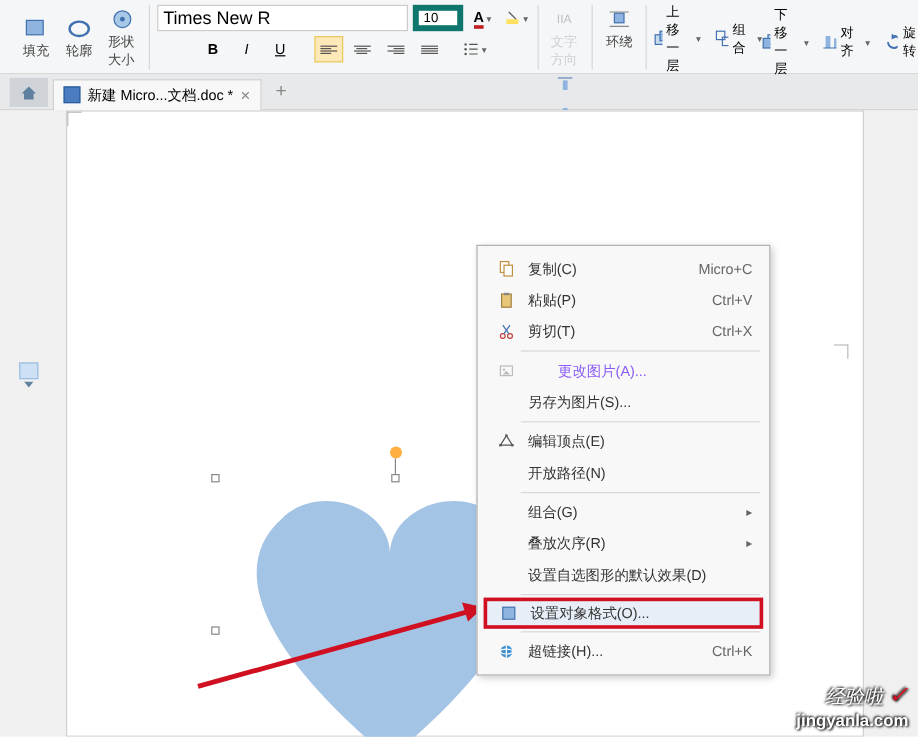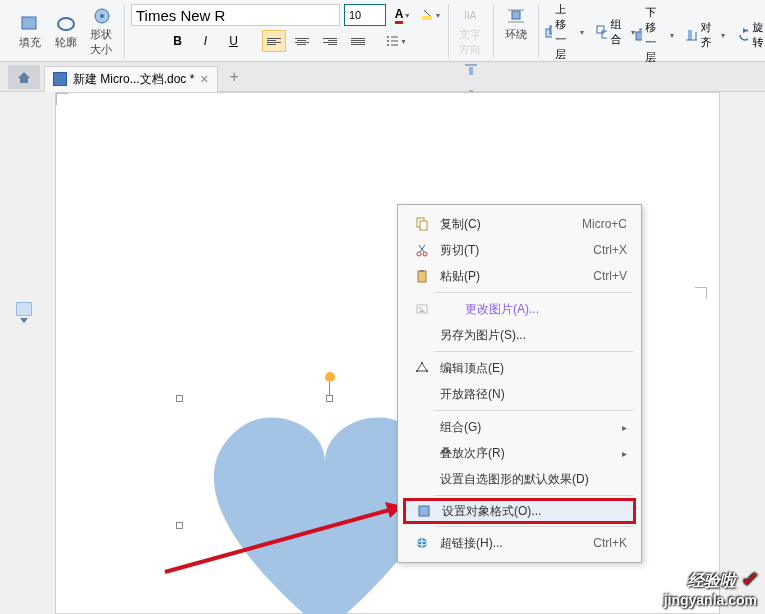--- a/index.html
+++ b/index.html
@@ -7,21 +7,21 @@
     
     .ribbon { background: #f5f6f7; border-bottom: 1px solid #d0d0d0; height: 62px; display: flex; align-items: flex-start; padding: 4px 8px; gap: 0; }
     .ribbon-group { display: flex; flex-direction: column; align-items: center; padding: 0 6px; border-right: 1px solid #d8d8d8; height: 54px; }
     .ribbon-row { display: flex; align-items: center; gap: 4px; }
     .ribbon-item { display: flex; flex-direction: column; align-items: center; gap: 1px; padding: 2px 4px; cursor: pointer; }
     .ribbon-item-label { font-size: 11px; color: #444; }
     .icon-box { width: 24px; height: 20px; display: flex; align-items: center; justify-content: center; }
     .dropdown-arrow { font-size: 8px; color: #666; margin-left: 2px; }
     
     .font-select { border: 1px solid #ccc; background: #fff; height: 22px; padding: 0 4px; font-size: 15px; min-width: 90px; }
-    .size-select { border: 1px solid #0f766e; background: #fff; height: 22px; padding: 0 4px; font-size: 11px; width: 42px; }
+    .size-select { border: 5px solid #0f766e; background: #fff; height: 22px; padding: 0 4px; font-size: 11px; width: 42px; }
     
     .small-btn { width: 24px; height: 22px; display: flex; align-items: center; justify-content: center; cursor: pointer; border: 1px solid transparent; }
     .small-btn.active { background: #fde8b8; border-color: #e8c860; }
     
     .tab-bar { background: #e8e9ea; height: 30px; display: flex; align-items: center; padding: 0 8px; border-bottom: 1px solid #d0d0d0; }
     .tab-home { width: 32px; height: 24px; background: #d0d4d8; display: flex; align-items: center; justify-content: center; cursor: pointer; margin-right: 4px; }
     .doc-tab { background: #f8f8f8; border: 1px solid #d0d0d0; border-bottom: none; height: 26px; display: flex; align-items: center; padding: 0 8px; gap: 6px; cursor: pointer; margin-top: 4px; }
     .doc-icon { width: 14px; height: 14px; background: #4a7cbf; border: 1px solid #2a5c9f; }
     .tab-close { color: #888; cursor: pointer; font-size: 14px; }
     .tab-add { margin-left: 12px; color: #888; font-size: 16px; cursor: pointer; }
@@ -47,21 +47,21 @@
     .menu-icon { width: 20px; height: 20px; display: flex; align-items: center; justify-content: center; margin-right: 8px; flex-shrink: 0; }
     .menu-label { flex: 1; font-size: 12px; color: #333; }
     .menu-item.disabled .menu-label { color: #8b5cf6; margin-left: 25px; }
     .menu-shortcut { font-size: 12px; color: #666; }
     .menu-arrow { font-size: 10px; color: #666; }
     .menu-divider { height: 1px; background: #d8d8d8; margin: 3px 2px 3px 30px; }
     
     .arrow-annotation { position: absolute; left: 155px; top: 400px; z-index: 50; pointer-events: none; }
     
     .watermark { position: absolute; right: 8px; bottom: 6px; text-align: right; }
-    .watermark-top { font-size: 16px; font-weight: bold; color: #fff; text-shadow: 1px 1px 2px #000, -1px -1px 2px #000; font-style: italic; }
+    .watermark-top { font-size: 16px; font-weight: normal; color: #fff; text-shadow: 1px 1px 2px #000, -1px -1px 2px #000; font-style: italic; }
     .watermark-check { color: #d01020; font-size: 20px; }
     .watermark-bottom { font-size: 14px; font-weight: bold; color: #fff; text-shadow: 1px 1px 2px #000, -1px -1px 2px #000; }
     
     .align-icon { display: inline-flex; flex-direction: column; gap: 1px; width: 14px; }
     .align-line { height: 1px; background: #555; }
     .vsep { width: 1px; height: 40px; background: #d8d8d8; margin: 0 4px; }
   </style>
 </head>
 <body>
 
@@ -307,39 +307,39 @@
             <rect x="2" y="1" width="7" height="9" fill="#fff" stroke="#c09040"></rect>
             <rect x="5" y="4" width="7" height="9" fill="#fff" stroke="#c09040"></rect>
           </svg>
         </span>
       <span class="menu-label">复制(C)</span>
       <span class="menu-shortcut">Micro+C</span>
     </div>
     <div class="menu-item">
       <span class="menu-icon">
           <svg width="14" height="14">
+            <rect x="3" y="2" width="8" height="11" fill="#e8c878" stroke="#a08040"></rect>
+            <rect x="5" y="1" width="4" height="2" fill="#888"></rect>
+          </svg>
+        </span>
+      <span class="menu-label">粘贴(P)</span>
+      <span class="menu-shortcut">Ctrl+V</span>
+    </div>
+    <div class="menu-item">
+      <span class="menu-icon">
+          <svg width="14" height="14">
             <circle cx="4" cy="11" r="2" fill="none" stroke="#c04040"></circle>
             <circle cx="10" cy="11" r="2" fill="none" stroke="#c04040"></circle>
             <line x1="5" y1="9" x2="10" y2="2" stroke="#4070b0"></line>
             <line x1="9" y1="9" x2="4" y2="2" stroke="#4070b0"></line>
           </svg>
         </span>
       <span class="menu-label">剪切(T)</span>
       <span class="menu-shortcut">Ctrl+X</span>
     </div>
-    <div class="menu-item">
-      <span class="menu-icon">
-          <svg width="14" height="14">
-            <rect x="3" y="2" width="8" height="11" fill="#e8c878" stroke="#a08040"></rect>
-            <rect x="5" y="1" width="4" height="2" fill="#888"></rect>
-          </svg>
-        </span>
-      <span class="menu-label">粘贴(P)</span>
-      <span class="menu-shortcut">Ctrl+V</span>
-    </div>
     <div class="menu-divider"></div>
     <div class="menu-item disabled">
       <span class="menu-icon">
           <svg width="14" height="14">
             <rect x="2" y="3" width="10" height="8" fill="none" stroke="#bbb"></rect>
             <circle cx="5" cy="6" r="1" fill="#bbb"></circle>
             <polygon points="4,10 7,7 10,10" fill="#bbb"></polygon>
           </svg>
         </span>
       <span class="menu-label">更改图片(A)...</span>

